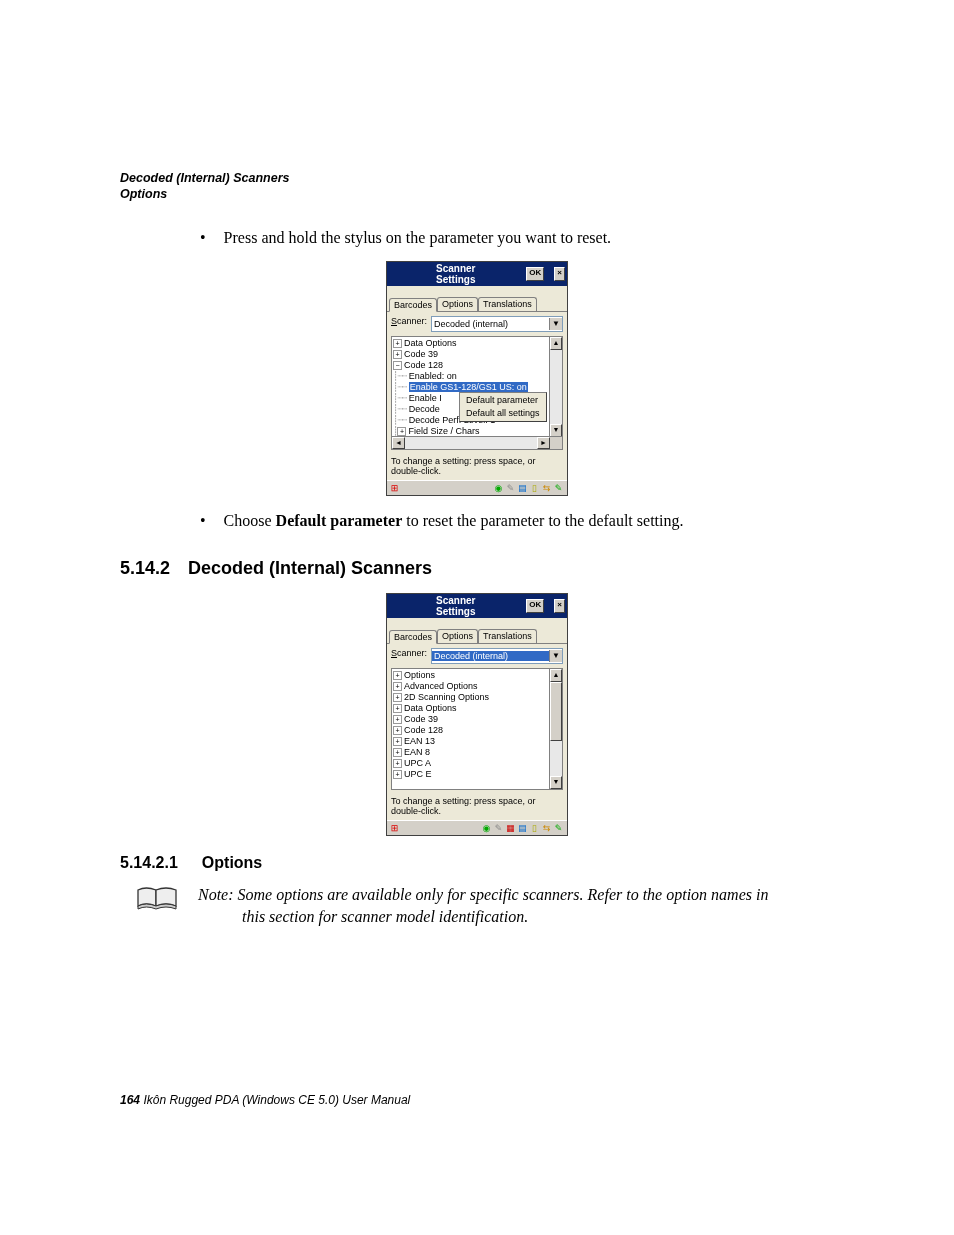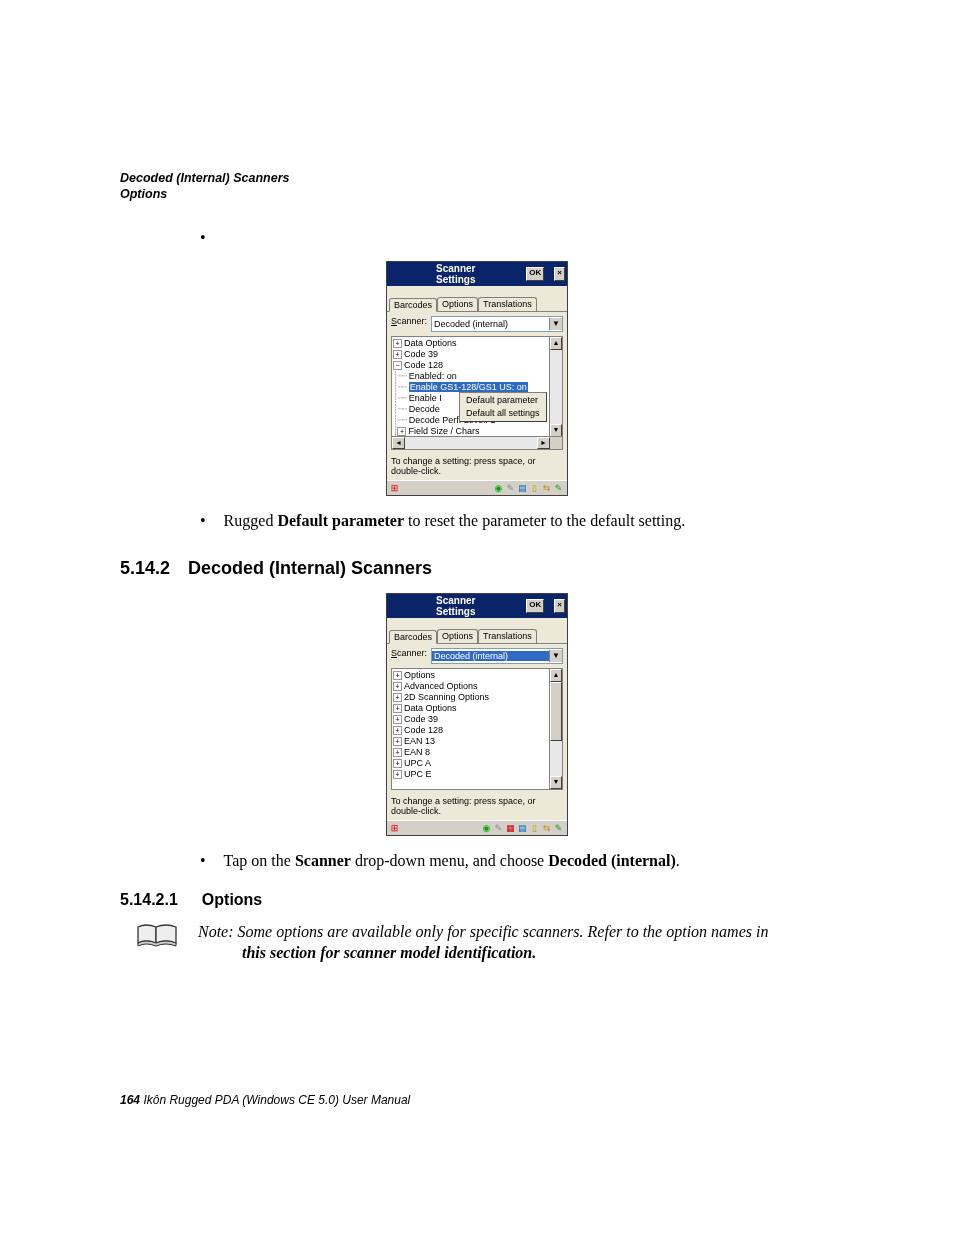--- a/index.html
+++ b/index.html
@@ -52,21 +52,21 @@
   }
   .note-row {
     display: flex;
     gap: 20px;
     margin: 6px 0 0 16px;
     font-size: 16px;
     font-style: italic;
   }
   .note-icon svg { display: block; }
   .note-text { line-height: 1.35; }
-  .note-text .indent { display: block; padding-left: 44px; font-weight: bold; }
+  .note-text .indent { display: block; padding-left: 44px; }
   .footer {
     position: absolute;
     left: 120px;
     bottom: 128px;
     font-family: Verdana, Arial, sans-serif;
     font-size: 12px;
     font-style: italic;
   }
   .footer .pn { font-weight: bold; margin-right: 0; }
 
@@ -205,20 +205,21 @@
 
 <div class="page">
 
   <div class="chapter-header">
     <div>Decoded (Internal) Scanners</div>
     <div>Options</div>
   </div>
 
   <div class="bullet-row">
     <span class="bullet-dot"></span>
+    <span>Press and hold the stylus on the parameter you want to reset.</span>
   </div>
 
   <div class="ce-window">
     <div class="ce-titlebar">
       <span class="ce-titletext">Scanner Settings</span>
       <span class="ce-titlebtn">OK</span>
       <span class="ce-titlebtn">×</span>
     </div>
     <div class="ce-tabs">
       <div class="ce-tab active">Barcodes</div>
@@ -275,21 +276,21 @@
       <span class="tb-ico" style="color:#06c;">▤</span>
       <span class="tb-ico" style="color:#aa0;">▯</span>
       <span class="tb-ico" style="color:#c80;">⇆</span>
       <span class="tb-ico" style="color:#0a0;">✎</span>
     </div>
   </div>
 
   <div class="bullet-row">
     <span class="bullet-dot"></span>
     <span>
-      <span>Rugged </span><b>Default parameter</b><span> to reset the parameter to the default setting.</span>
+      <span>Choose </span><b>Default parameter</b><span> to reset the parameter to the default setting.</span>
     </span>
   </div>
 
   <div class="section-heading">
     <span>5.14.2</span>
     <span>Decoded (Internal) Scanners</span>
   </div>
 
   <div class="ce-window">
     <div class="ce-titlebar">
@@ -339,26 +340,20 @@
       <span class="tb-ico" style="color:#0a0;">◉</span>
       <span class="tb-ico" style="color:#888;">✎</span>
       <span class="tb-ico" style="color:#c00;">▦</span>
       <span class="tb-ico" style="color:#06c;">▤</span>
       <span class="tb-ico" style="color:#aa0;">▯</span>
       <span class="tb-ico" style="color:#c80;">⇆</span>
       <span class="tb-ico" style="color:#0a0;">✎</span>
     </div>
   </div>
 
-  <div class="bullet-row">
-    <span class="bullet-dot"></span>
-    <span>
-      <span>Tap on the </span><b>Scanner</b><span> drop-down menu, and choose </span><b>Decoded (internal)</b><span>.</span>
-    </span>
-  </div>
 
   <div class="subsection-heading">
     <span>5.14.2.1</span>
     <span>Options</span>
   </div>
 
   <div class="note-row">
     <span class="note-icon">
       <svg width="42" height="28" viewBox="0 0 42 28">
         <path d="M2 22 L2 6 Q10 2 20 6 L20 22 Q10 18 2 22 Z" fill="#eee" stroke="#333" stroke-width="1.3"></path>

